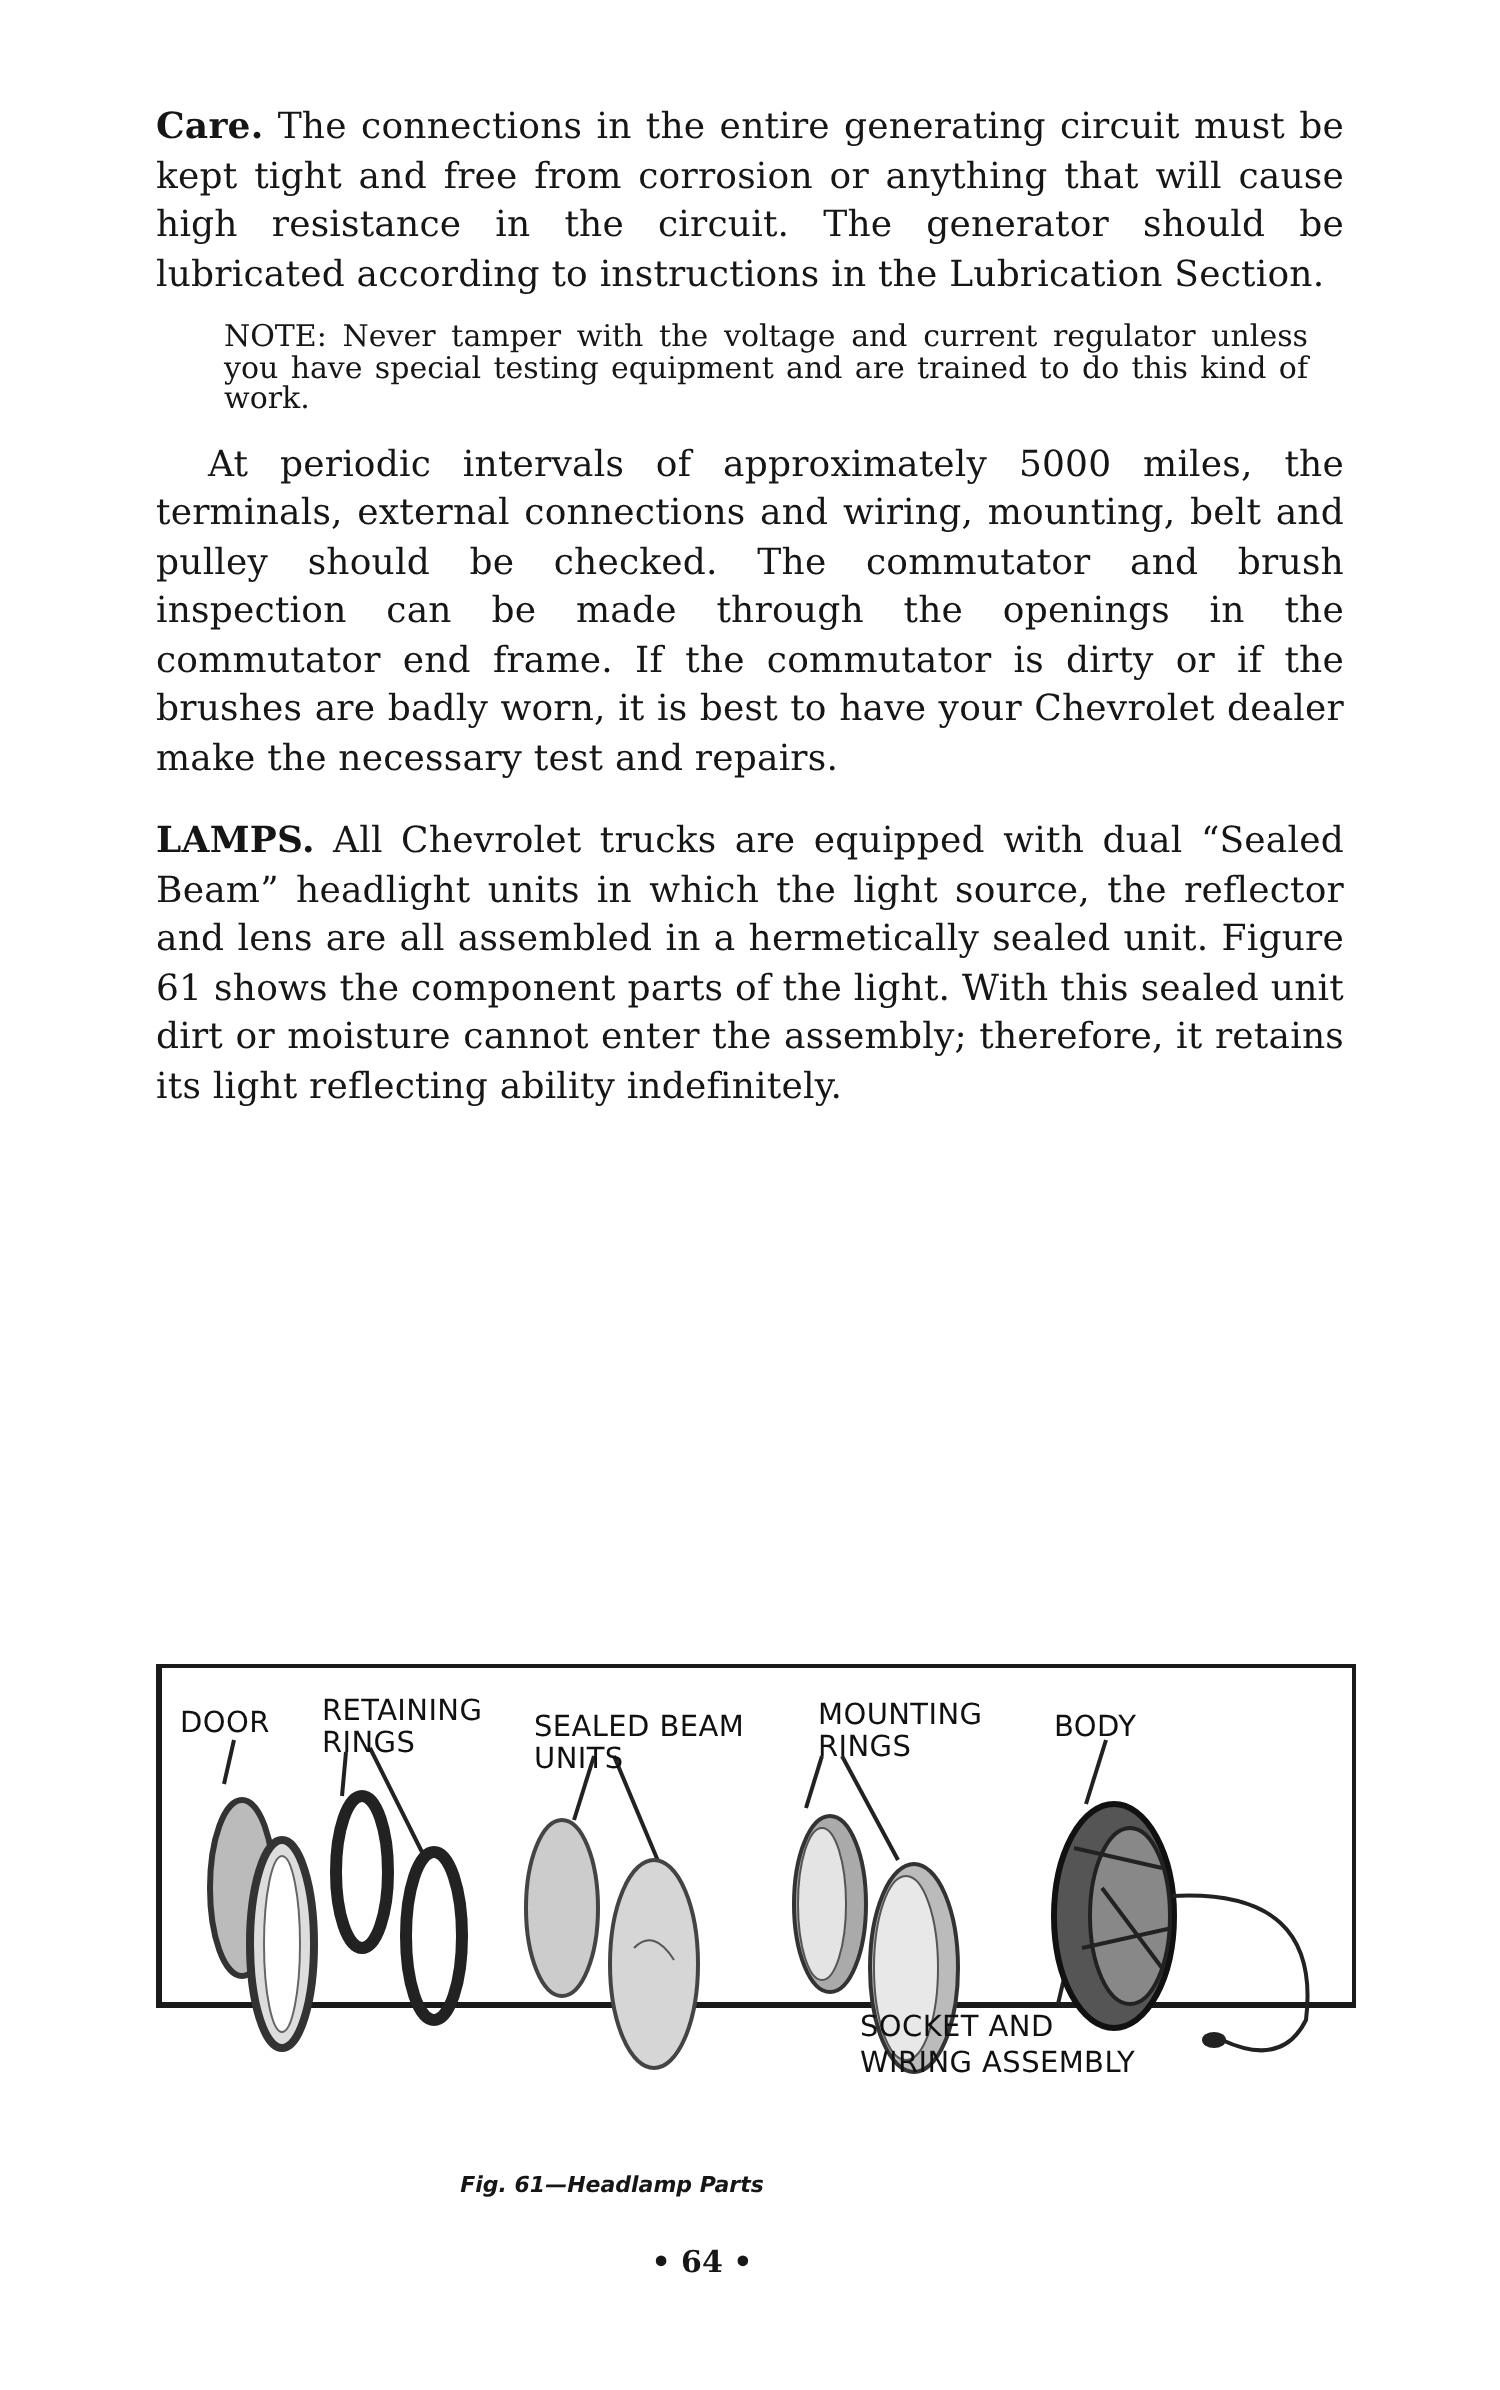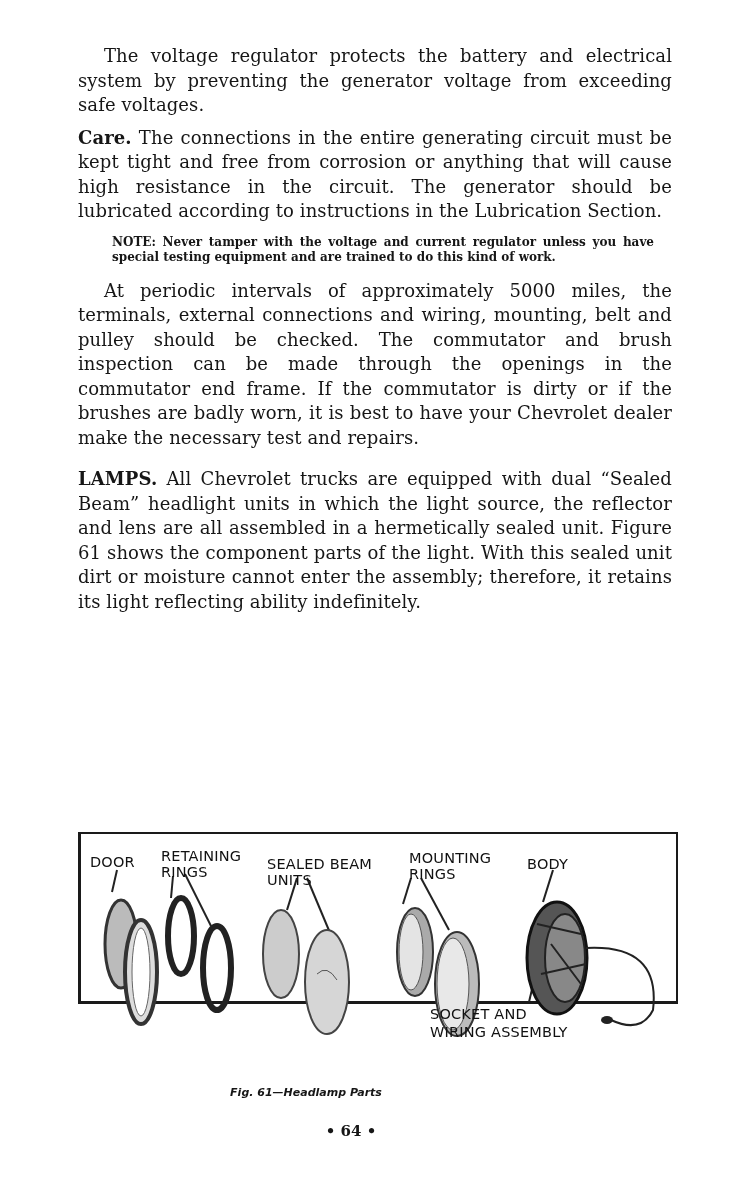--- a/index.html
+++ b/index.html
@@ -3,37 +3,36 @@
 <meta charset="utf-8">
 <style>
   html, body { margin: 0; padding: 0; background: #ffffff; }
   body { width: 750px; height: 1195px; position: relative; overflow: hidden; color: #161616;
          font-family: "DejaVu Serif", "Liberation Serif", serif; }
   .page { position: absolute; left: 78px; top: 44px; width: 594px; }
   p { margin: 0; font-size: 18px; line-height: 24.5px; text-align: justify; letter-spacing: 0.1px; }
   .lead { font-weight: bold; }
   .indent { text-indent: 26px; }
   .gap { margin-top: 8px; }
-  .note { margin: 11px 18px 0 34px; font-size: 12px; line-height: 15.6px; font-weight: bold; text-align: justify; }
+  .note { margin: 11px 18px 0 34px; font-size: 15px; line-height: 15.6px; font-weight: normal; text-align: justify; }
   .p-after-note { margin-top: 13px; }
   .p-lamps { margin-top: 17px; }
   .figure { position: absolute; left: 78px; top: 832px; width: 600px; height: 172px;
             border: 2px solid #1a1a1a; border-left-width: 3px; border-bottom-width: 3px; box-sizing: border-box;
             font-family: "DejaVu Sans", "Liberation Sans", sans-serif; }
   .lbl { position: absolute; font-size: 14.5px; line-height: 16px; color: #111; letter-spacing: 0.2px; }
   .caption { position: absolute; left: 0; width: 612px; top: 1086px; text-align: center;
              font-family: "DejaVu Sans", "Liberation Sans", sans-serif; font-weight: bold; font-style: italic; font-size: 11px; }
   .pagenum { position: absolute; left: 0; width: 702px; top: 1122px; text-align: center; font-size: 15px; font-weight: bold; }
   svg.art { position: absolute; left: 0; top: 0; }
 </style>
 </head>
 <body>
 
 <div class="page">
-  <p class="indent">The voltage regulator protects the battery and electrical system by preventing the generator voltage from exceeding safe voltages.</p>
   <p class="gap"><span class="lead">Care.</span><span> The connections in the entire generating circuit must be kept tight and free from corrosion or anything that will cause high resistance in the circuit. The generator should be lubricated according to instructions in the Lubrication Section.</span></p>
   <div class="note">NOTE: Never tamper with the voltage and current regulator unless you have special testing equipment and are trained to do this kind of work.</div>
   <p class="indent p-after-note">At periodic intervals of approximately 5000 miles, the terminals, external connections and wiring, mounting, belt and pulley should be checked. The commutator and brush inspection can be made through the openings in the commutator end frame. If the commutator is dirty or if the brushes are badly worn, it is best to have your Chevrolet dealer make the necessary test and repairs.</p>
   <p class="p-lamps"><span class="lead">LAMPS.</span><span> All Chevrolet trucks are equipped with dual “Sealed Beam” headlight units in which the light source, the reflector and lens are all assembled in a hermetically sealed unit. Figure 61 shows the component parts of the light. With this sealed unit dirt or moisture cannot enter the assembly; therefore, it retains its light reflecting ability indefinitely.</span></p>
 </div>
 
 <div class="figure">
   <svg class="art" width="596" height="220" viewBox="0 0 596 220">
     <g fill="none" stroke="#222" stroke-width="2">
 

